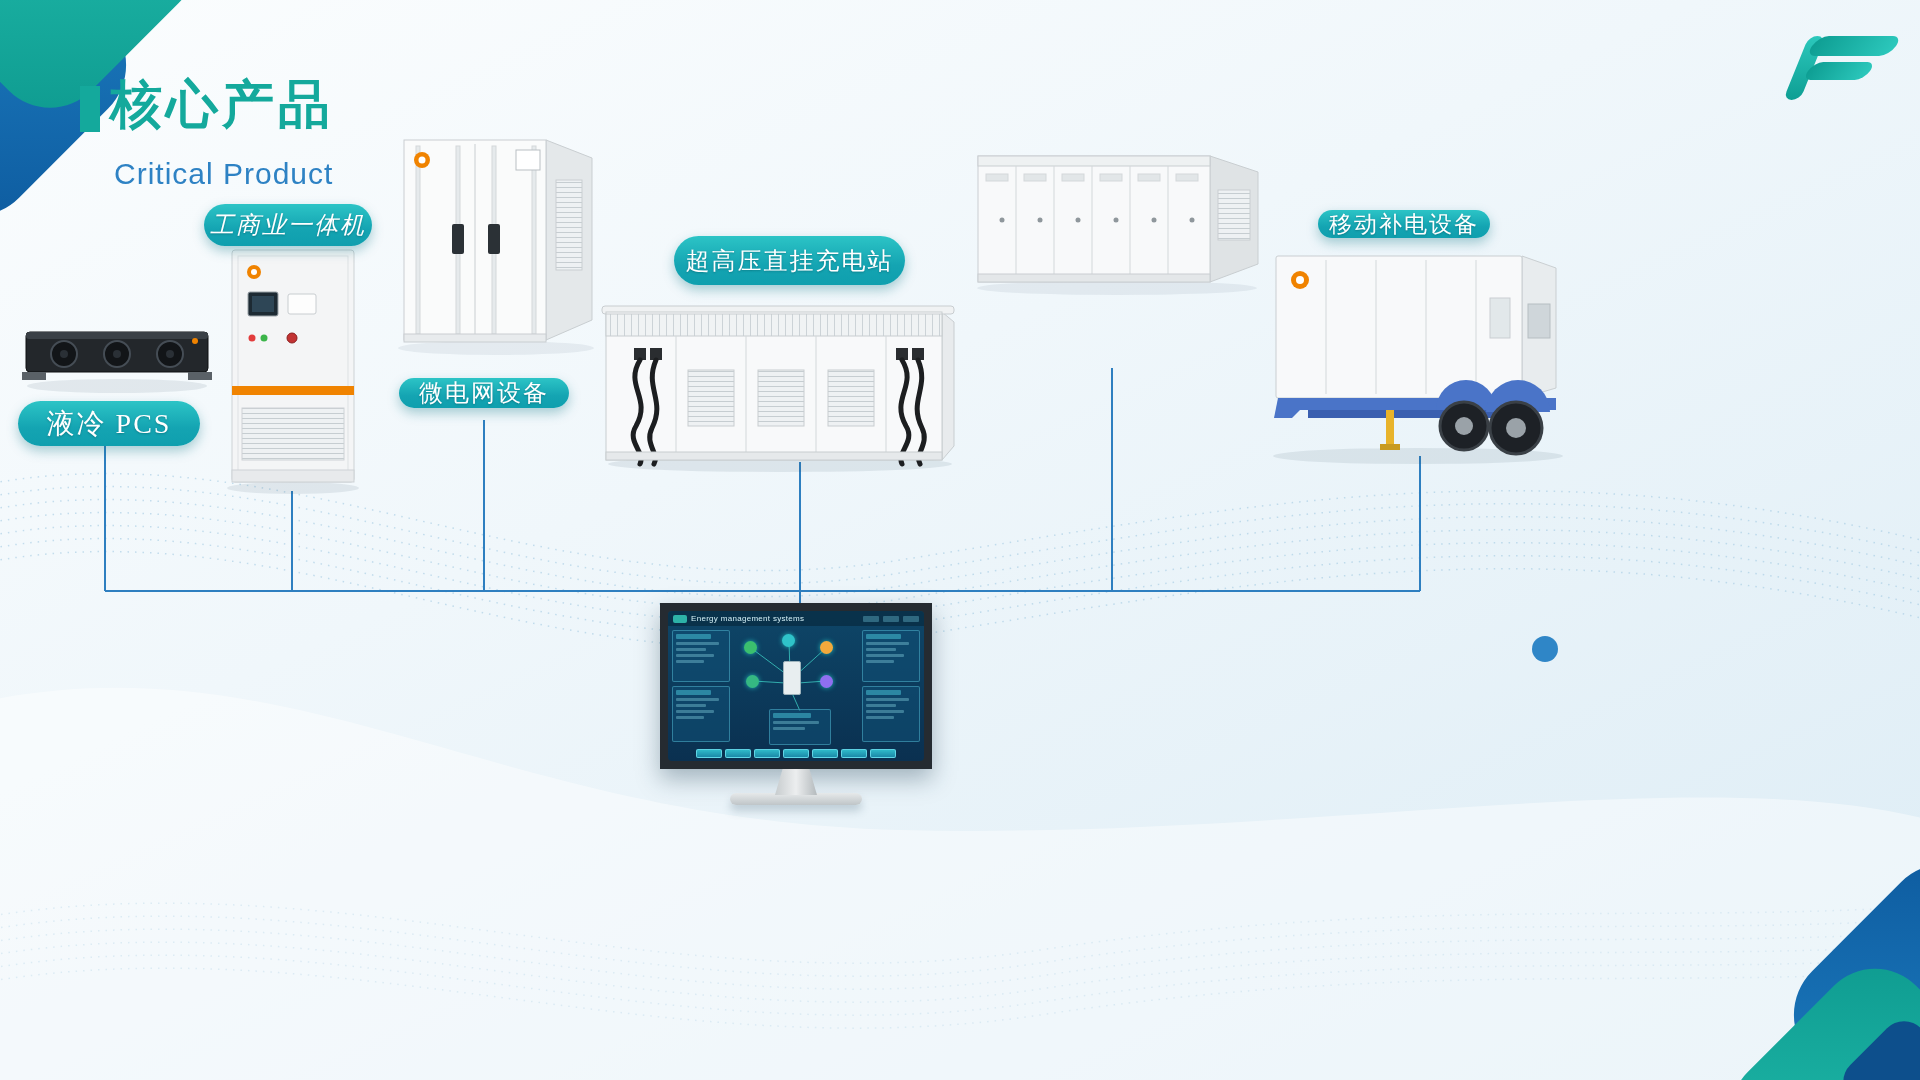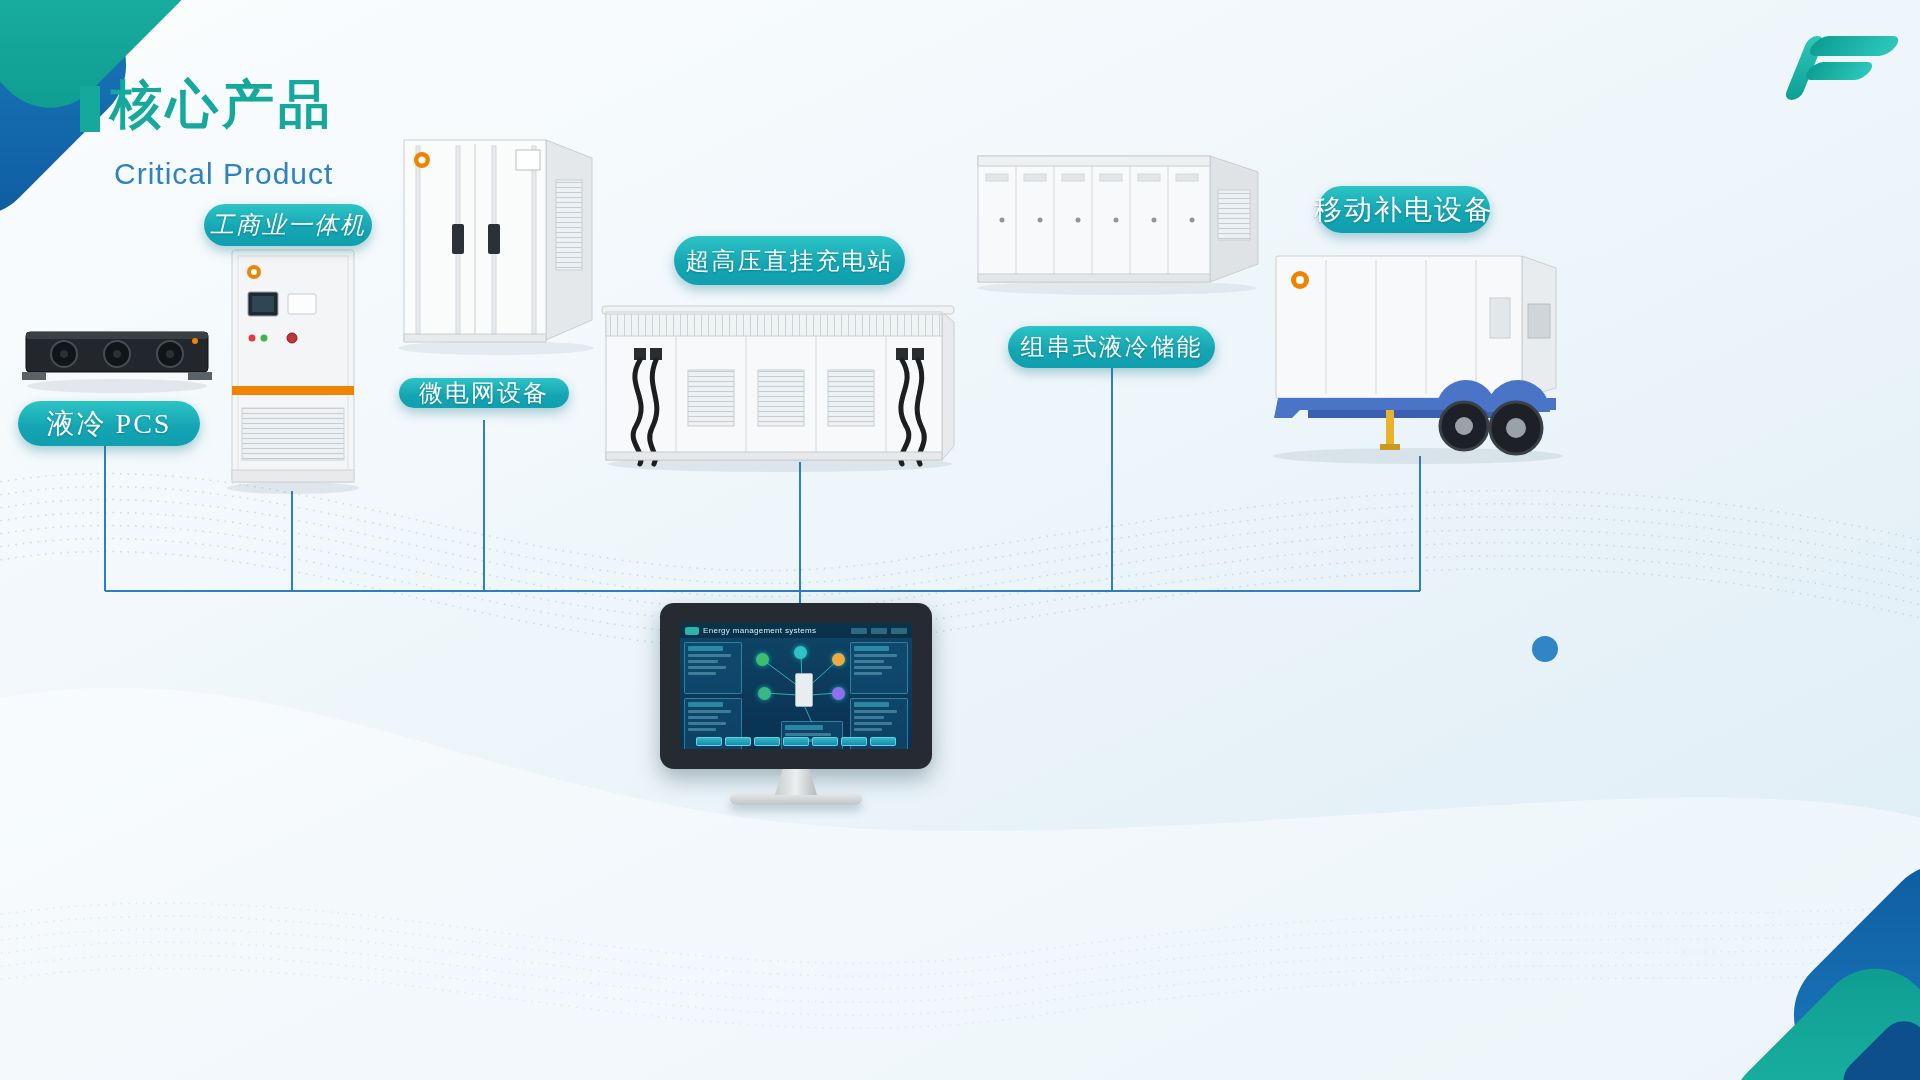--- a/index.html
+++ b/index.html
@@ -42,21 +42,21 @@
 
   
   .pill{position:absolute;display:flex;align-items:center;justify-content:center;
         color:#ffffff;font-family:"Liberation Serif",serif;letter-spacing:2px;
         background:linear-gradient(180deg,#2cc4c6 0%,#14a4b2 60%,#0f9fae 100%);
         border-radius:999px;box-shadow:0 5px 12px rgba(16,120,135,.35);
         text-shadow:0 1px 2px rgba(0,60,70,.35);white-space:nowrap;}
 
   
   .monitor{position:absolute;left:660px;top:603px;width:272px;}
-  .screen-frame{width:272px;height:166px;background:#252b31;border-radius:14px;padding:20px;
+  .screen-frame{width:272px;height:166px;background:#252b31;border-radius:0;padding:8px;
                 box-sizing:border-box;box-shadow:0 10px 22px rgba(30,60,80,.35);}
   .screen{position:relative;width:100%;height:100%;border-radius:4px;overflow:hidden;
           background:linear-gradient(180deg,#0e4668,#0a3050);}
   .scr-header{position:absolute;left:0;top:0;right:0;height:15px;display:flex;align-items:center;
               gap:4px;padding:0 5px;background:rgba(8,40,60,.65);}
   .scr-logo{width:14px;height:8px;background:#2db3a8;border-radius:2px;flex:none;}
   .scr-title{color:#d4f0f7;font-size:8px;letter-spacing:.3px;white-space:nowrap;}
   .scr-chip{width:16px;height:6px;background:rgba(120,210,230,.35);border-radius:1px;flex:none;}
   .scr-chip.first{margin-left:auto;}
   .scr-panel{position:absolute;background:rgba(16,80,118,.55);border:1px solid rgba(94,200,225,.45);
@@ -280,22 +280,21 @@
       <div class="title-bar"></div>
       <h1 class="page-title">核心产品</h1>
     </div>
     <div class="page-subtitle">Critical Product</div>
   </div>
 
   <div class="pill" style="left:18px;top:401px;width:182px;height:45px;font-size:28px;">液冷 PCS</div>
   <div class="pill" style="left:204px;top:204px;width:168px;height:42px;font-size:24px;font-style:italic;">工商业一体机</div>
   <div class="pill" style="left:399px;top:378px;width:170px;height:30px;font-size:24px;">微电网设备</div>
   <div class="pill" style="left:674px;top:236px;width:231px;height:49px;font-size:24px;">超高压直挂充电站</div>
-  <div class="pill" style="left:1008px;top:326px;width:207px;height:42px;font-size:24px;">组串式液冷储能</div>
-  <div class="pill" style="left:1318px;top:186px;width:172px;height:47px;font-size:28px;">移动补电设备</div>
+  <div class="pill" style="left:1318px;top:210px;width:172px;height:28px;font-size:23px;">移动补电设备</div>
 
   <div class="monitor">
     <div class="screen-frame">
       <div class="screen">
         <svg style="position:absolute;left:0;top:0;" width="260" height="154" viewBox="0 0 260 154">
           <g stroke="#3ed0c6" stroke-width="0.9" opacity="0.85" fill="none">
             <path d="M122,66 L83,37"></path>
               <path d="M122,62 L121,30"></path>
               <path d="M126,66 L158,37"></path>
             <path d="M118,72 L85,70"></path>

